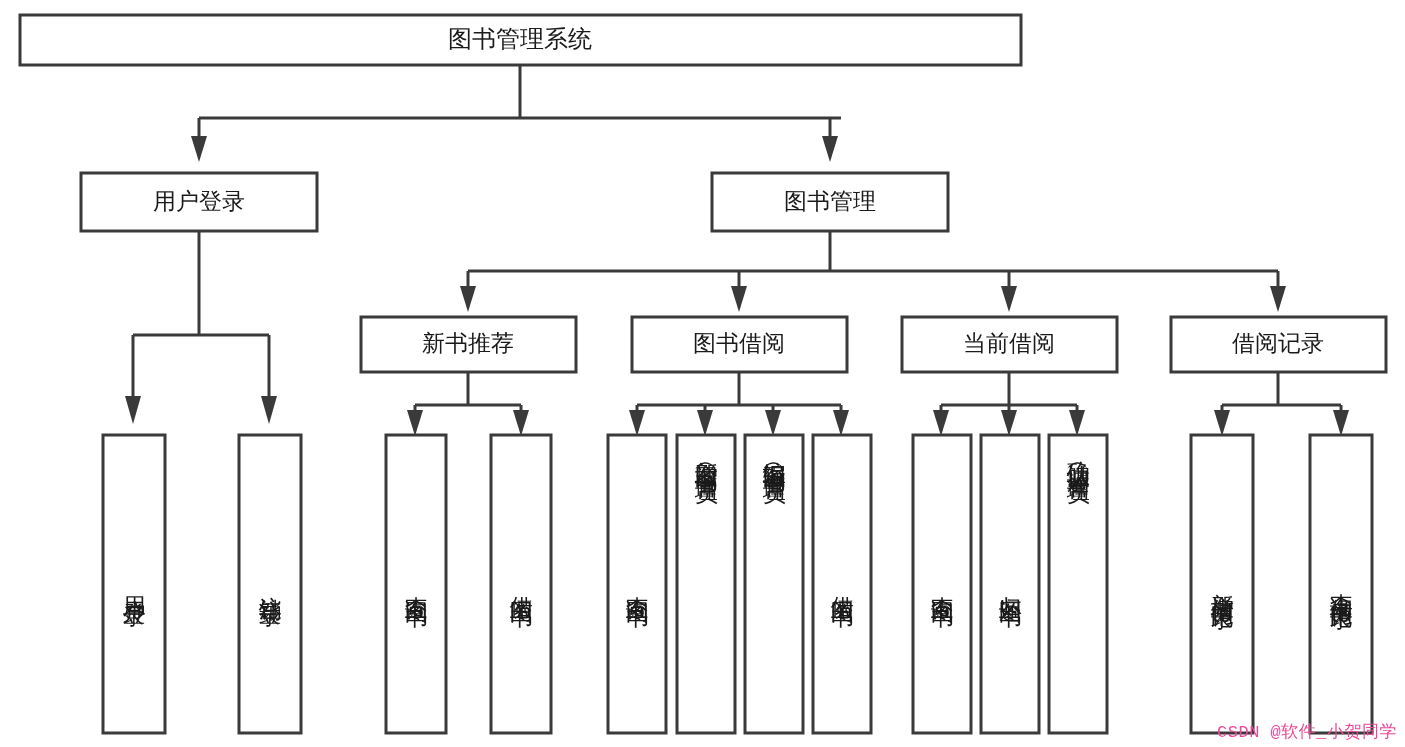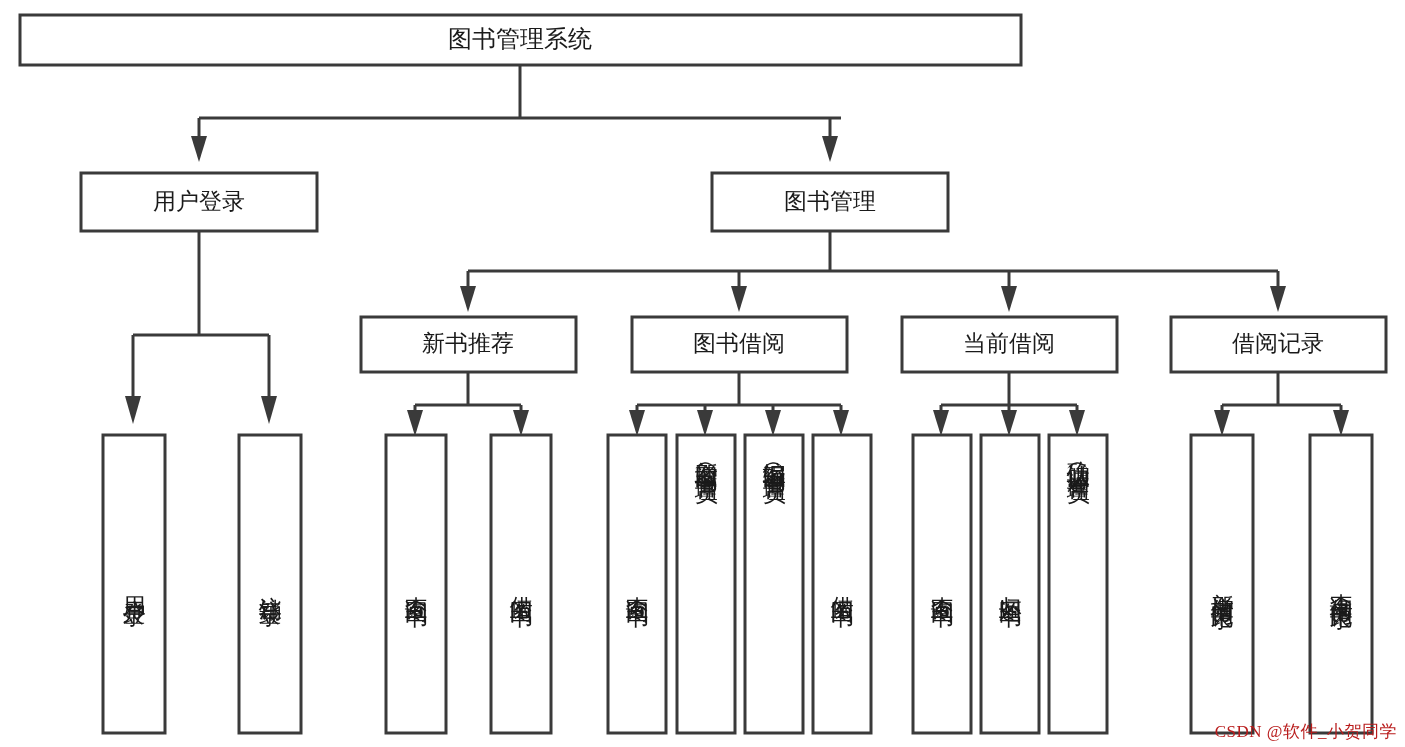--- a/index.html
+++ b/index.html
@@ -71,23 +71,23 @@
     font-size: 23px;
     line-height: 1.28;
     letter-spacing: 3px;
     color: #1a1a1a;
     white-space: nowrap;
   }
   #watermark {
     position: absolute;
     right: 8px;
     bottom: 4px;
-    font-family: Liberation Serif, serif;
+    font-family: Liberation Mono, monospace;
     font-size: 17px;
-    color: #b91c1c;
+    color: #ec4899;
     letter-spacing: 0.5px;
     white-space: nowrap;
     margin-top: 17px;
   }
 </style>
 </head>
 <body>
 
 <div id="diagram-root">
 

